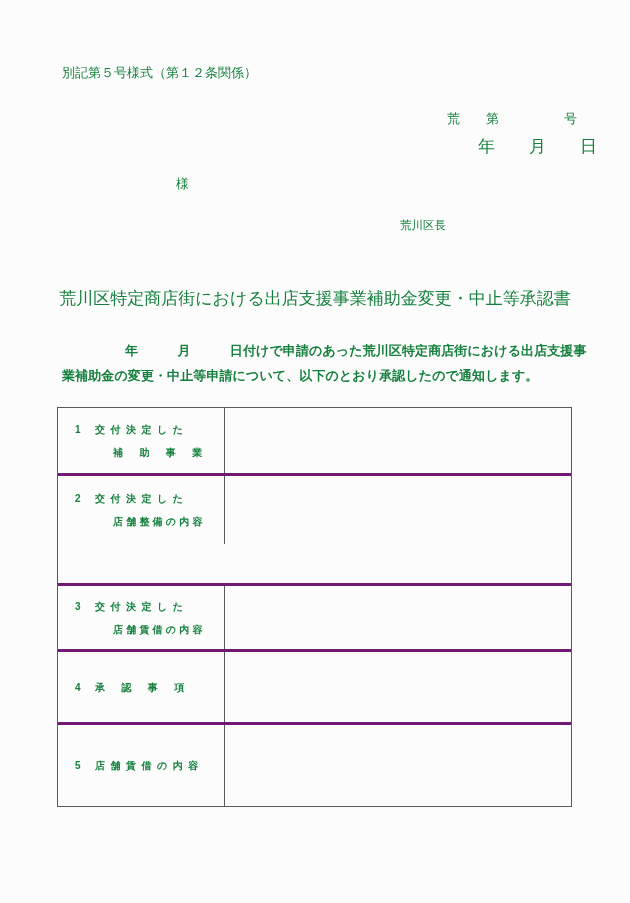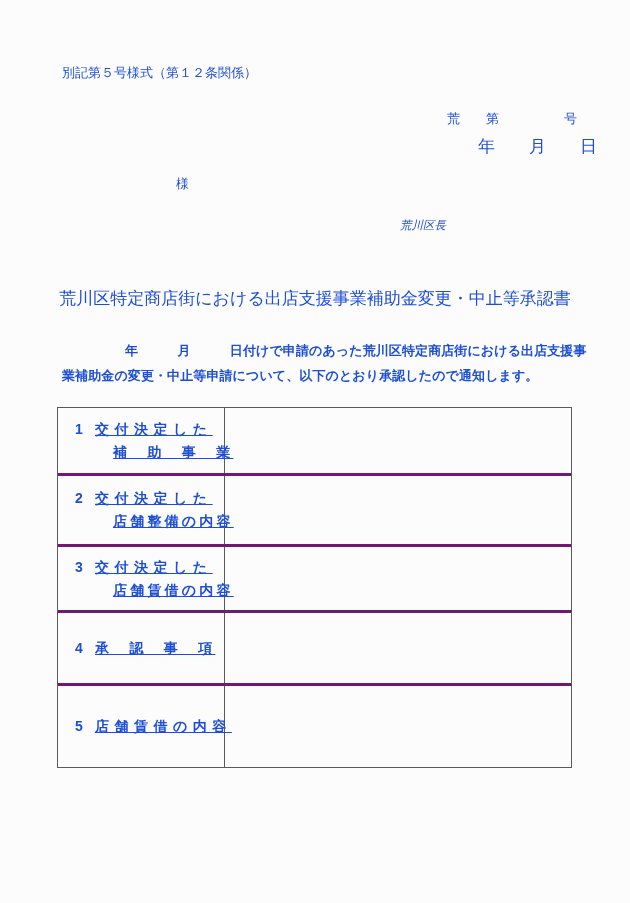--- a/index.html
+++ b/index.html
@@ -2,32 +2,32 @@
 <html><head>
 <meta charset="utf-8">
 <style>
   html, body { margin: 0; padding: 0; background: #e8e8e8; }
   .page {
     position: relative;
     width: 630px;
     height: 903px;
     margin: 0 auto;
     background: #fcfcfc;
-    color: #1d4ed8;
+    color: #15803d;
     font-family: "Liberation Sans", sans-serif;
     overflow: hidden;
   }
   .abs { position: absolute; white-space: pre; }
   .serif { font-family: "Liberation Serif", serif; }
 
   .form-note   { left: 62px;  top: 64px;  font-size: 13px; }
   .doc-no      { left: 447px; top: 110px; font-size: 13px; text-align: center; }
   .date-line   { left: 478px; top: 135px; font-size: 17px; }
   .recipient   { left: 176px; top: 175px; font-size: 13px; }
-  .sender      { left: 400px; top: 218px; font-size: 11.5px; font-style: italic; }
+  .sender      { left: 400px; top: 218px; font-size: 11.5px; }
 
   .doc-title {
     position: absolute;
     left: 0; right: 0; top: 275px;
     margin: 12px;
     text-align: center;
     font-size: 17px;
     font-weight: 400;
     letter-spacing: 0;
     white-space: pre;
@@ -48,36 +48,35 @@
     position: absolute;
     left: 57px; top: 407px;
     width: 513px;
     border: 1px solid #5a5a5a;
     background: #fcfcfc;
   }
   .t-row { display: flex; }
   .t-row + .t-row { border-top: 3px solid #701a75; }
   .r1 { height: 65px; }
   .r2 { height: 68px; }
-  .r3 { height: 63px; }
+  .r3 { height: 63px; margin-top: 39px; }
   .r4 { height: 70px; }
   .r5 { height: 81px; }
 
   .t-label {
     width: 149px;
     box-sizing: content-box;
     border-right: 1px solid #5a5a5a;
     display: flex;
     flex-direction: column;
     justify-content: center;
     padding-left: 17px;
-    font-size: 14px;
+    font-size: 10px;
     font-weight: 600;
     line-height: 23px;
-    text-decoration: underline;
   }
   .lbl-l1 { letter-spacing: 5.5px; white-space: pre; }
   .lbl-l1.spaced { letter-spacing: 3.2px; }
   .lbl-l1 .no {
     display: inline-block;
     width: 20px;
     letter-spacing: 0;
   }
   .lbl-l2 {
     letter-spacing: 3.2px;

